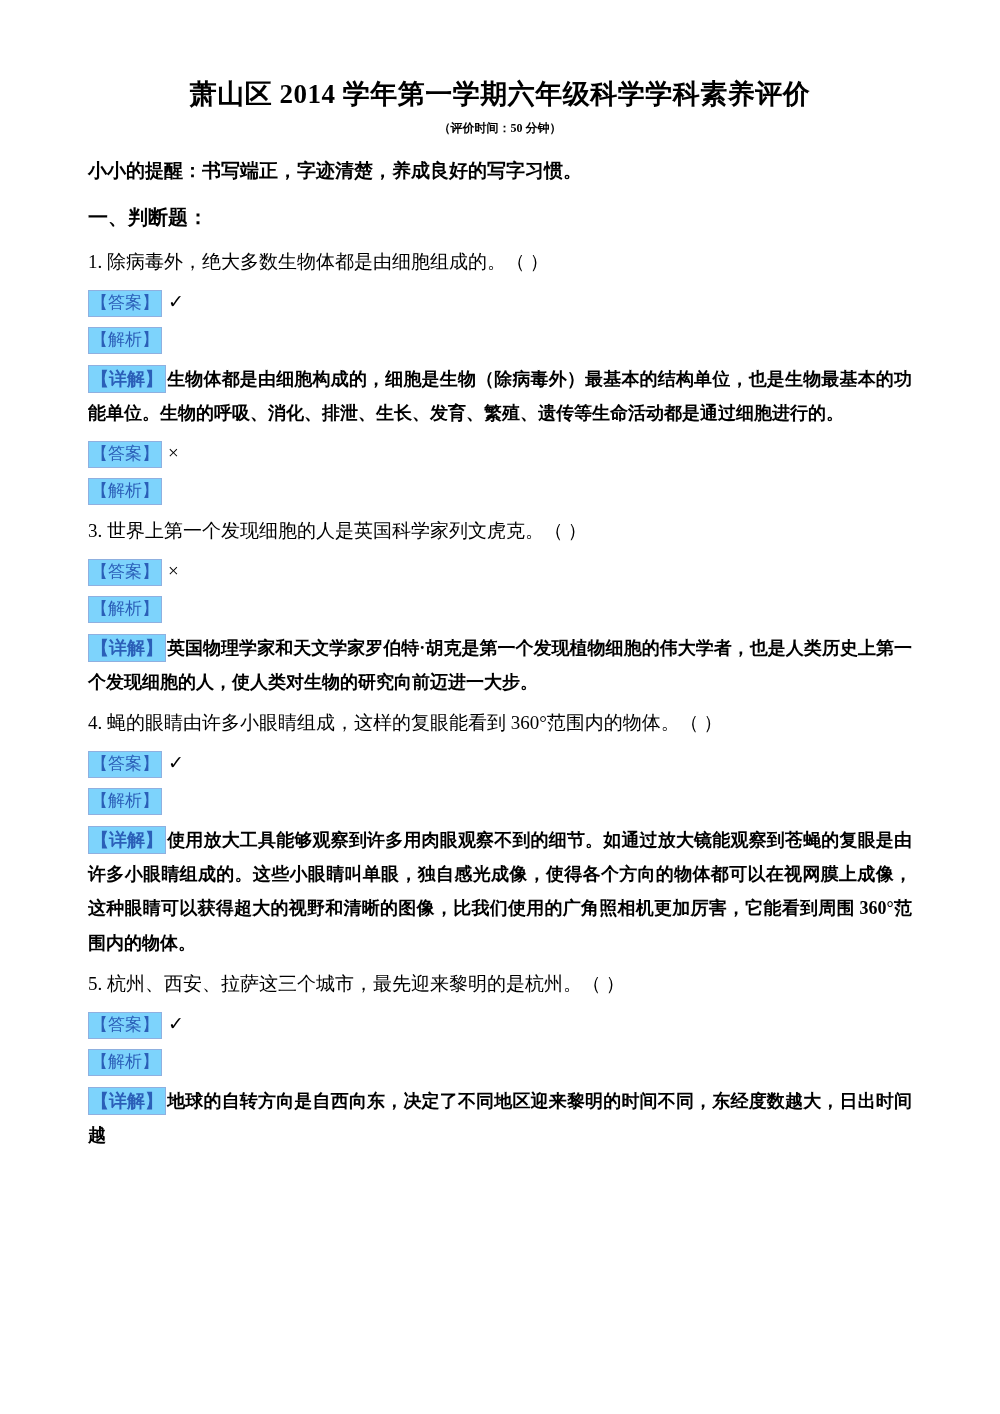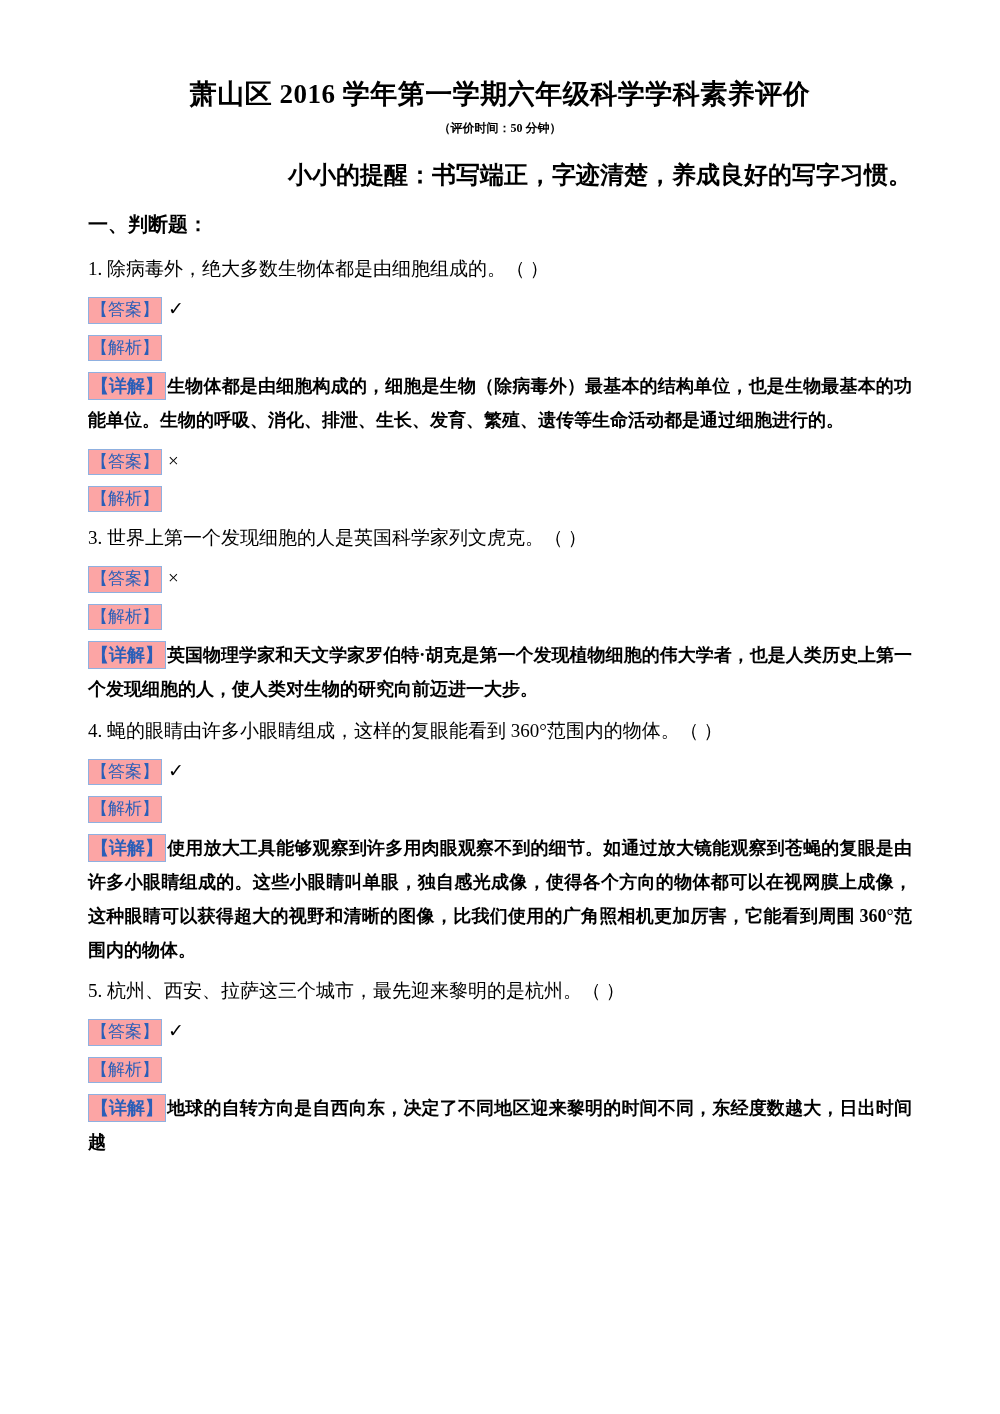--- a/index.html
+++ b/index.html
@@ -29,25 +29,24 @@
     line-height: 1.35;
   }
   .doc-subtitle {
     text-align: center;
     font-size: 12px;
     font-weight: bold;
     margin: 0 0 20px 0;
     line-height: 1.4;
   }
   .notice {
-    font-size: 24px;
+    font-size: 19px;
     font-weight: bold;
     margin: 0 0 14px 0;
     line-height: 1.5;
-    text-align: right;
   }
   .section-heading {
     font-size: 20px;
     font-weight: bold;
     margin: 16px 0 12px 0;
     line-height: 1.5;
   }
   .q-stem {
     font-size: 19px;
     line-height: 1.85;
@@ -55,21 +54,21 @@
     text-align: justify;
   }
   .ans-line {
     font-size: 17px;
     line-height: 1.8;
     margin: 0 0 6px 0;
   }
   .tag-box {
     display: inline-block;
     border: 1px solid #8fb0e0;
-    background: #fca5a5;
+    background: #7dd3fc;
     padding: 0 2px;
     color: #2b5fb8;
     line-height: 1.45;
   }
   .mark {
     display: inline-block;
     margin-left: 6px;
     font-size: 19px;
     color: #000;
   }
@@ -89,21 +88,21 @@
   }
   .blk {
     margin-bottom: 4px;
   }
 </style>
 </head>
 <body>
 
 <div class="page">
 
-  <h1 class="doc-title">萧山区 2016 学年第一学期六年级科学学科素养评价</h1>
+  <h1 class="doc-title">萧山区 2014 学年第一学期六年级科学学科素养评价</h1>
   <div class="doc-subtitle">（评价时间：50 分钟）</div>
   <div class="notice">小小的提醒：书写端正，字迹清楚，养成良好的写字习惯。</div>
   <div class="section-heading">一、判断题：</div>
 
   <div class="blk">
     <div class="q-stem">1. 除病毒外，绝大多数生物体都是由细胞组成的。（        ）</div>
     <div class="ans-line">
       <span class="tag-box">【答案】</span><span class="mark">✓</span>
     </div>
     <div class="ans-line analysis-label">

